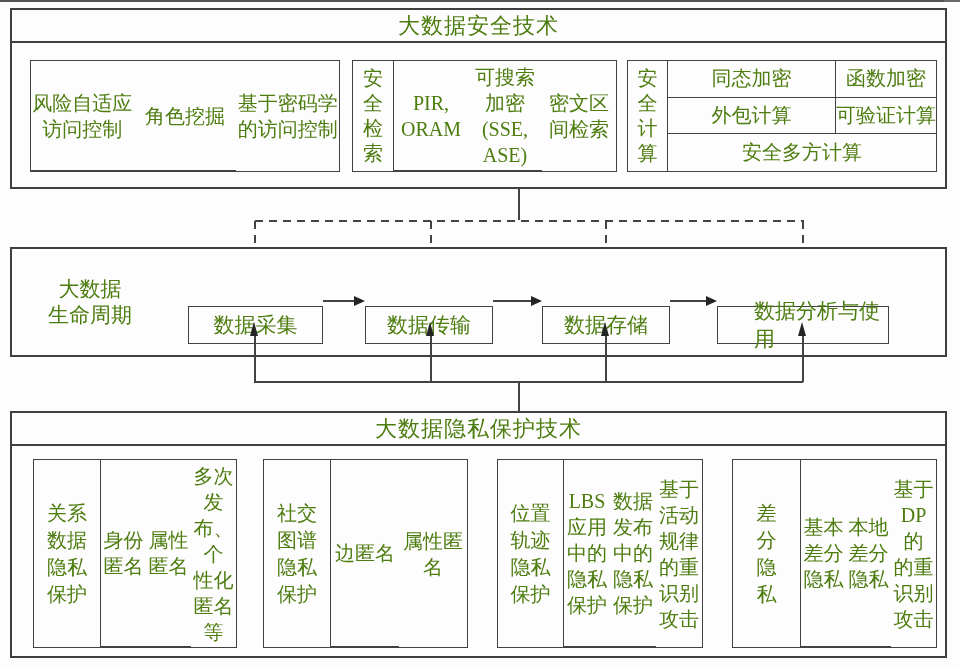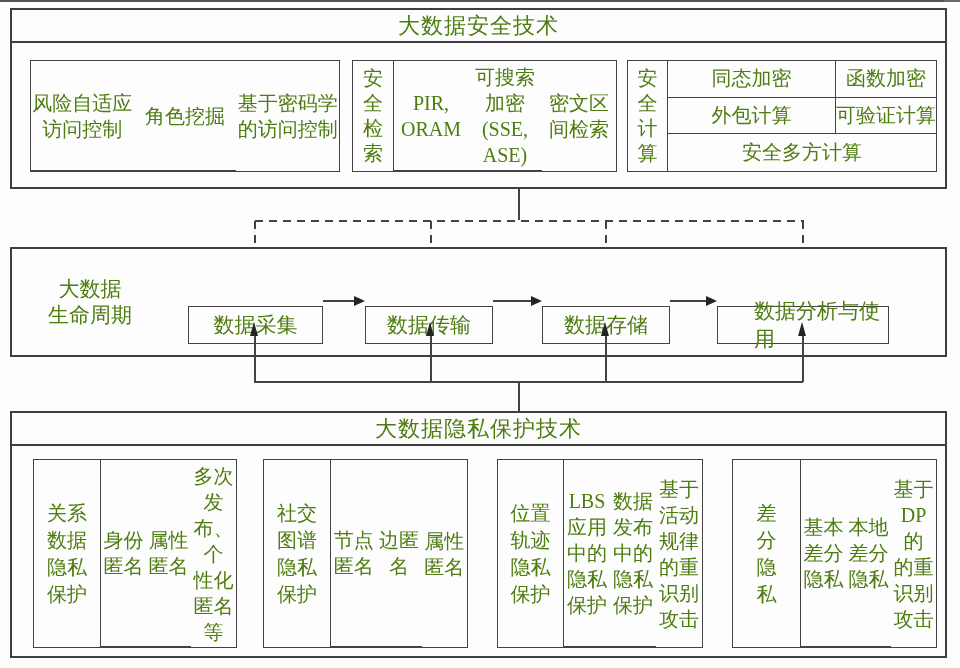--- a/index.html
+++ b/index.html
@@ -157,21 +157,20 @@
 性化匿名等</div>
     </div>
   </div>
 
   <div class="abs group" style="left:263px; top:459px; width:205px; height:189px;">
     <div class="glabel" style="width:67px; line-height:27px;">社交
 图谱
 隐私
 保护</div>
     <div class="rows">
-      <div class="row">节点匿名</div>
       <div class="row">边匿名</div>
       <div class="row">属性匿名</div>
     </div>
   </div>
 
   <div class="abs group" style="left:497px; top:459px; width:206px; height:189px;">
     <div class="glabel" style="width:66px; line-height:27px;">位置
 轨迹
 隐私
 保护</div>

